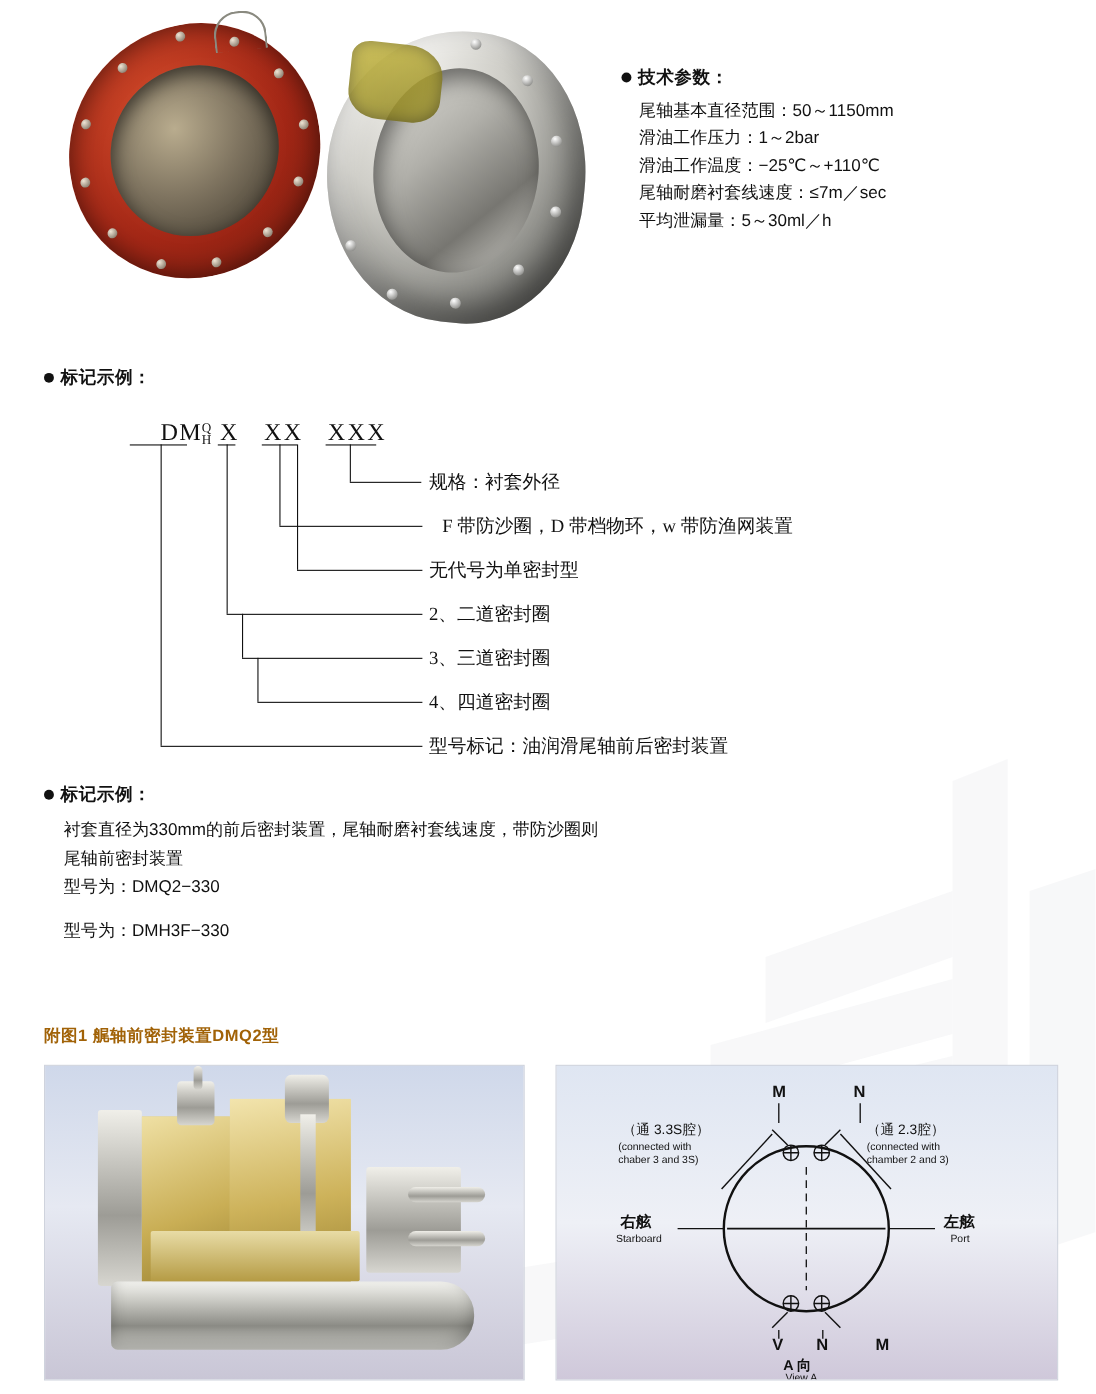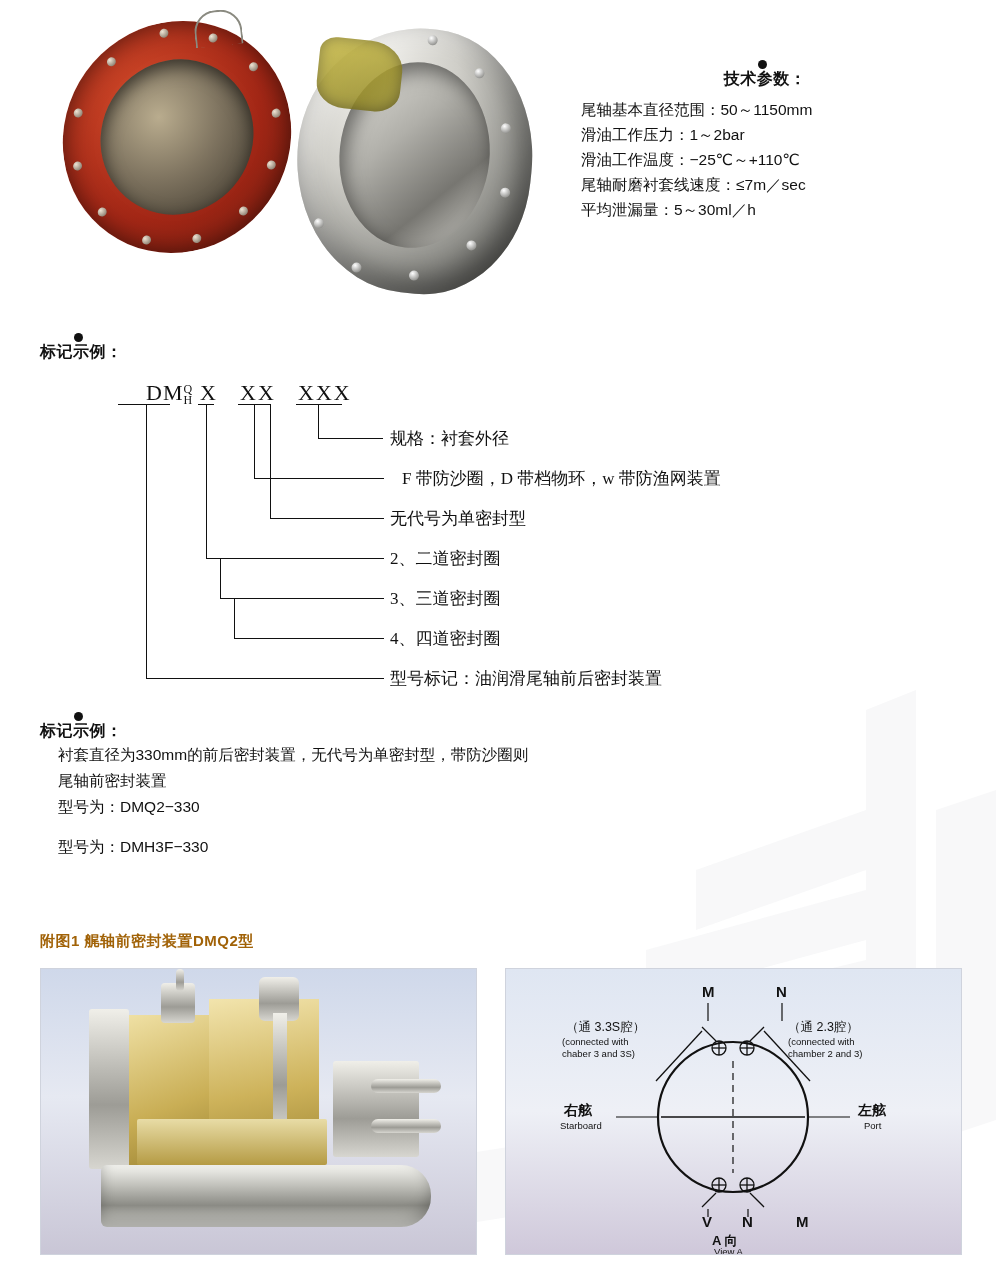--- a/index.html
+++ b/index.html
@@ -64,21 +64,21 @@
   .hook{
     position:absolute;left:142px;top:0px;width:44px;height:34px;
     border:2px solid #8a8a80;border-bottom:none;border-radius:22px 22px 0 0;
     transform:rotate(-6deg);
   }
 
   
   .spec{position:absolute;left:565px;top:60px;width:400px;}
   .bullet-title{
     font-size:16px;font-weight:bold;color:#111;letter-spacing:.5px;
-    display:flex;align-items:center;flex-direction:column;
+    display:flex;align-items:center;
   }
   .bullet-title .dot{
     display:inline-block;width:9px;height:9px;border-radius:50%;
     background:#111;margin-right:6px;flex:0 0 auto;
   }
   .spec-list{margin:7px 0 0 16px;padding:0;list-style:none;}
   .spec-list li{font-size:15.5px;line-height:25px;color:#111;white-space:nowrap;}
 
   
   .sec-mark1{position:absolute;left:40px;top:333px;}
@@ -238,21 +238,21 @@
 </div>
 
 <div class="sec-mark2">
   <div class="bullet-title">
     <span class="dot"></span>
     <span>标记示例：</span>
   </div>
 </div>
 
 <div class="mark2-body">
-  <div>衬套直径为330mm的前后密封装置，无代号为单密封型，带防沙圈则</div>
+  <div>衬套直径为330mm的前后密封装置，尾轴耐磨衬套线速度，带防沙圈则</div>
   <div>尾轴前密封装置</div>
   <div>型号为：DMQ2−330</div>
   <div class="gap"></div>
   <div>型号为：DMH3F−330</div>
 </div>
 
 <div class="fig-cap">附图1  艉轴前密封装置DMQ2型</div>
 
 <div class="photo-left">
 

